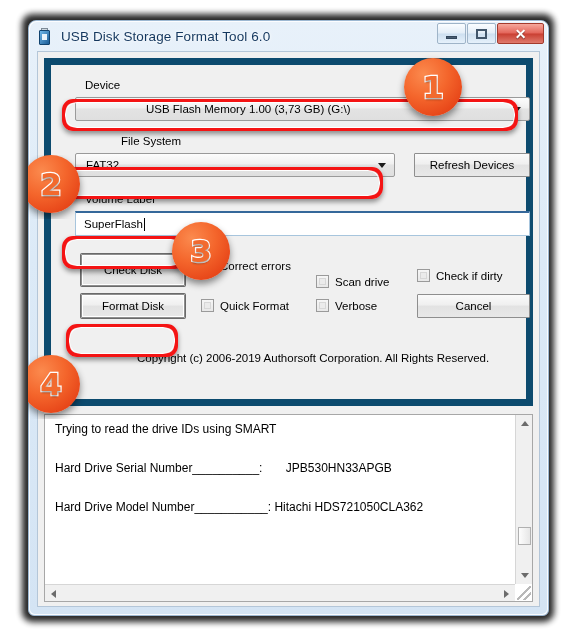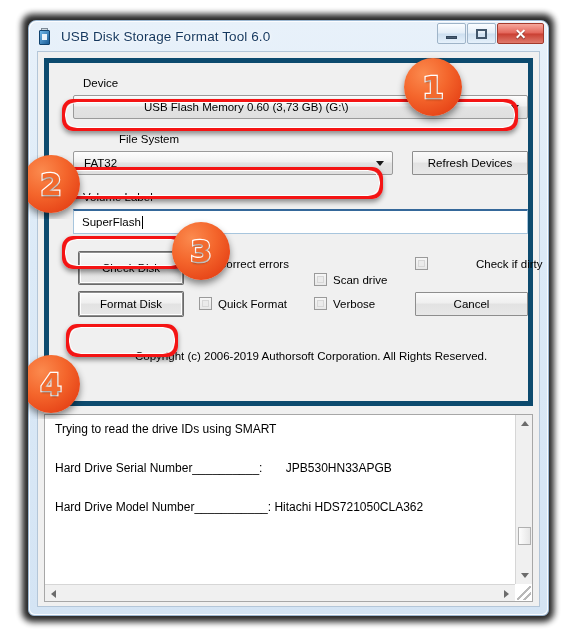--- a/index.html
+++ b/index.html
@@ -154,21 +154,21 @@
     box-sizing: border-box;
   }
 
   .panel {
     position: absolute;
     left: 6px;
     top: 6px;
     right: 6px;
     height: 348px;
     background: #f0f0f0;
-    border: 5px solid #0c4a6e;
+    border: 7px solid #0c4a6e;
     box-sizing: border-box;
   }
 
   .lbl {
     position: absolute;
     font-size: 11.5px;
     color: #000;
     white-space: nowrap;
   }
 
@@ -439,21 +439,21 @@
     </div>
   </div>
 
   <div class="client">
 
     <div class="panel">
 
       <div class="lbl" style="left:34px; top:14px;">Device</div>
 
       <div class="combo" style="left:24px; top:32px; width:455px; height:24px;">
-        <div class="ctext" style="padding-left:70px;">USB Flash Memory  0.60 (3,73 GB) (G:\)</div>
+        <div class="ctext" style="padding-left:70px;">USB Flash Memory  1.00 (3,73 GB) (G:\)</div>
         <div class="arrow"></div>
       </div>
 
       <div class="lbl" style="left:34px; top:70px;margin-left:36px;">File System</div>
 
       <div class="combo" style="left:24px; top:88px; width:320px; height:24px;">
         <div class="ctext">FAT32</div>
         <div class="arrow"></div>
       </div>
 
@@ -469,21 +469,21 @@
       <div class="btn focused" style="left:30px; top:189px; width:104px; height:32px;">Check Disk</div>
 
       <div class="cb" style="left:150px; top:194px;">
         <div class="box"></div>
         <span>Correct errors</span>
       </div>
       <div class="cb" style="left:265px; top:210px;">
         <div class="box"></div>
         <span>Scan drive</span>
       </div>
-      <div class="cb" style="left:366px; top:194px;gap:42px;">
+      <div class="cb" style="left:366px; top:204px;">
         <div class="box"></div>
         <span>Check if dirty</span>
       </div>
 
       <div class="btn focused" style="left:30px; top:229px; width:104px; height:24px;">Format Disk</div>
 
       <div class="cb" style="left:150px; top:234px;">
         <div class="box"></div>
         <span>Quick Format</span>
       </div>

